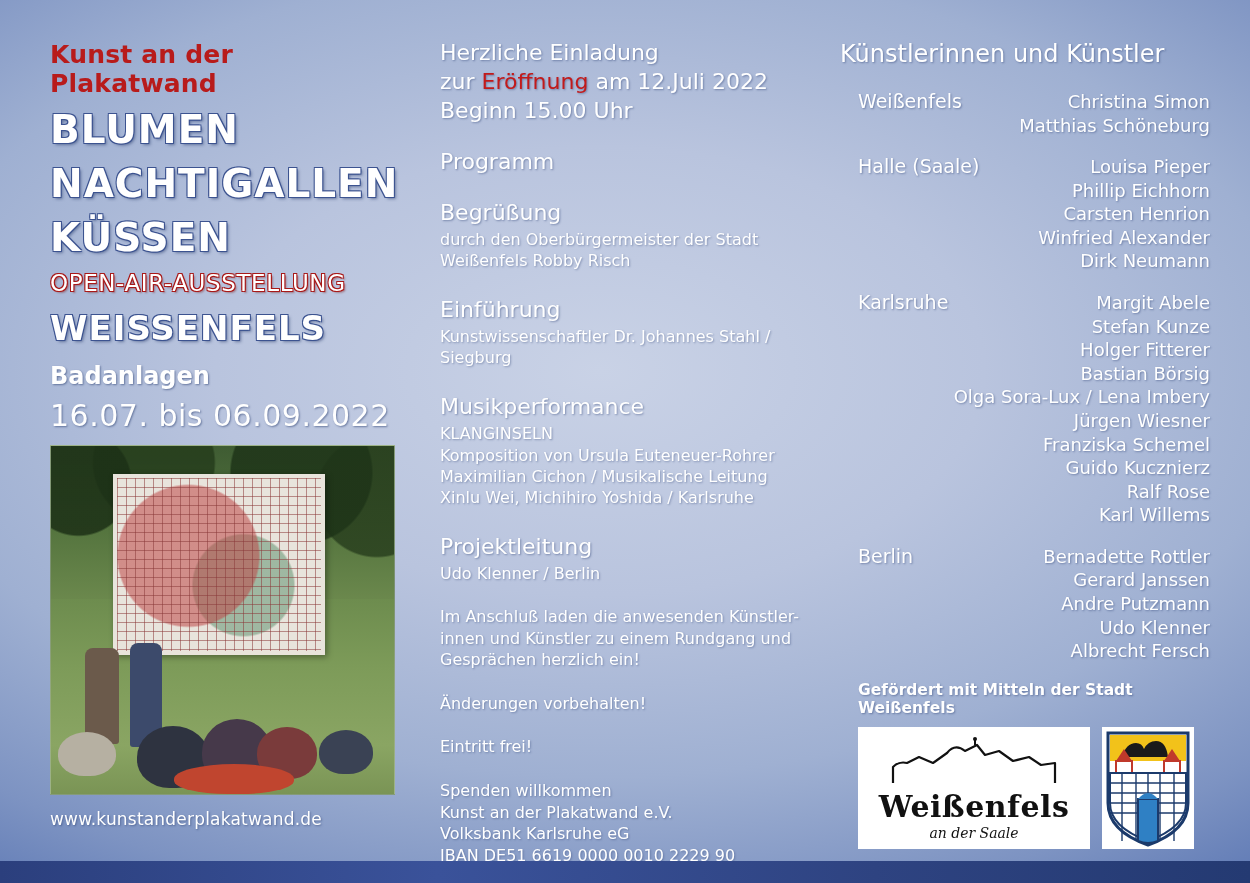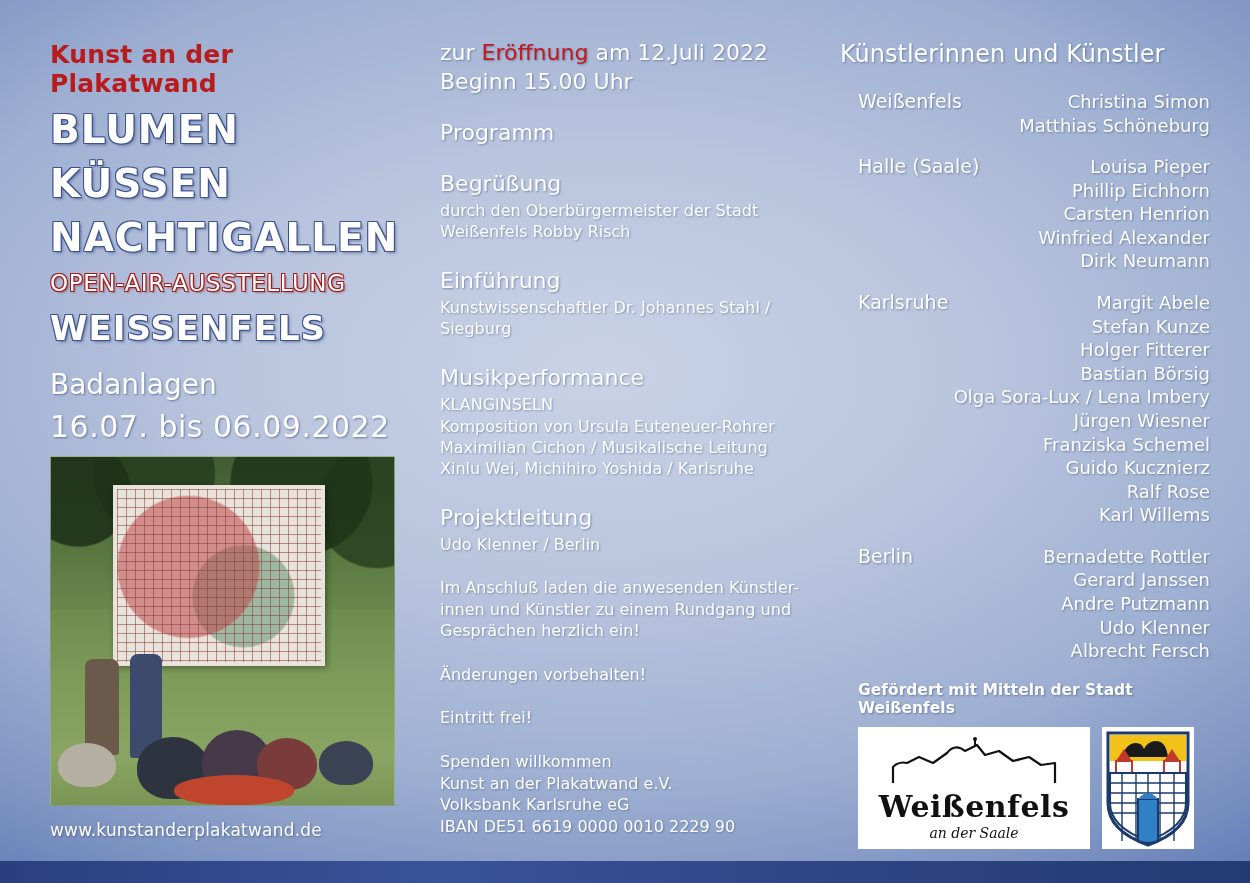--- a/index.html
+++ b/index.html
@@ -76,23 +76,24 @@
     margin: 6px 0 6px 0;
     text-shadow:
       1px 1px 0 #3c5390,
       -1px 1px 0 #3c5390,
       1px -1px 0 #3c5390,
       -1px -1px 0 #3c5390,
       2px 2px 3px rgba(30,50,100,0.5);
   }
   .badanlagen {
     color:#ffffff;
-    font-size: 28px;
-    margin: 20px 0 8px 0;
+    font-size: 24px;
+    margin: 14px 0 8px 0;
     text-shadow: 1px 1px 2px rgba(40,60,110,0.55);
+    font-weight: bold;
   }
   .daterange {
     color:#ffffff;
     font-size: 30px;
     margin: 6px 0 12px 0;
     letter-spacing: 0.5px;
     text-shadow: 1px 1px 2px rgba(40,60,110,0.55);
   }
   
   .photo {
@@ -262,22 +263,22 @@
 </style>
 </head>
 <body>
 
 <div class="poster">
 
   <div class="col col-left">
     <div class="kunst-line">Kunst an der Plakatwand</div>
 
     <div class="bigword">BLUMEN</div>
+    <div class="bigword">NACHTIGALLEN</div>
     <div class="bigword">KÜSSEN</div>
-    <div class="bigword">NACHTIGALLEN</div>
 
     <div class="openair">OPEN-AIR-AUSSTELLUNG</div>
     <div class="weissenfels">WEISSENFELS</div>
     <div class="badanlagen">Badanlagen</div>
     <div class="daterange">16.07. bis 06.09.2022</div>
 
     <div class="photo">
       <div class="ph-sky"></div>
       <div class="ph-trees"></div>
       <div class="ph-grass"></div>
@@ -293,20 +294,21 @@
         <div class="ph-blob" style="left:60%; bottom:10%; width:60px; height:52px; background:#7a3b3b;"></div>
         <div class="ph-blob" style="left:78%; bottom:14%; width:54px; height:44px; background:#3a4254;"></div>
         <div class="ph-blob" style="left:36%; bottom:0%; width:120px; height:30px; background:#c0452f;"></div>
       </div>
     </div>
 
     <div class="url">www.kunstanderplakatwand.de</div>
   </div>
 
   <div class="col col-mid">
+    <div class="mid-line">Herzliche Einladung</div>
     <div class="mid-line red-accent"><span>zur </span><span class="accent">Eröffnung</span><span> am 12.Juli 2022</span></div>
     <div class="mid-line">Beginn 15.00 Uhr</div>
 
     <div class="mid-head">Programm</div>
 
     <div class="mid-head">Begrüßung</div>
     <div class="mid-sub" style="white-space:pre-line">durch den Oberbürgermeister der Stadt
 Weißenfels Robby Risch</div>
 
     <div class="mid-head">Einführung</div>

